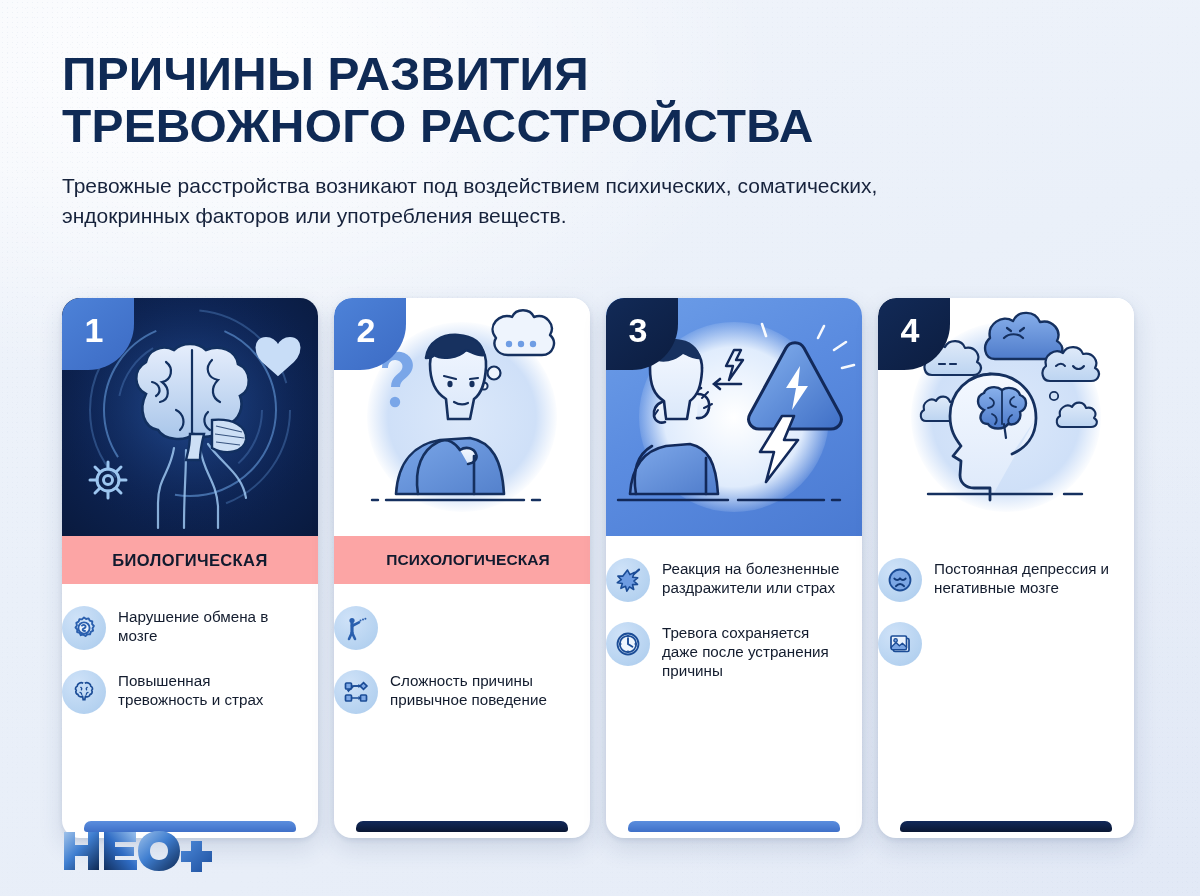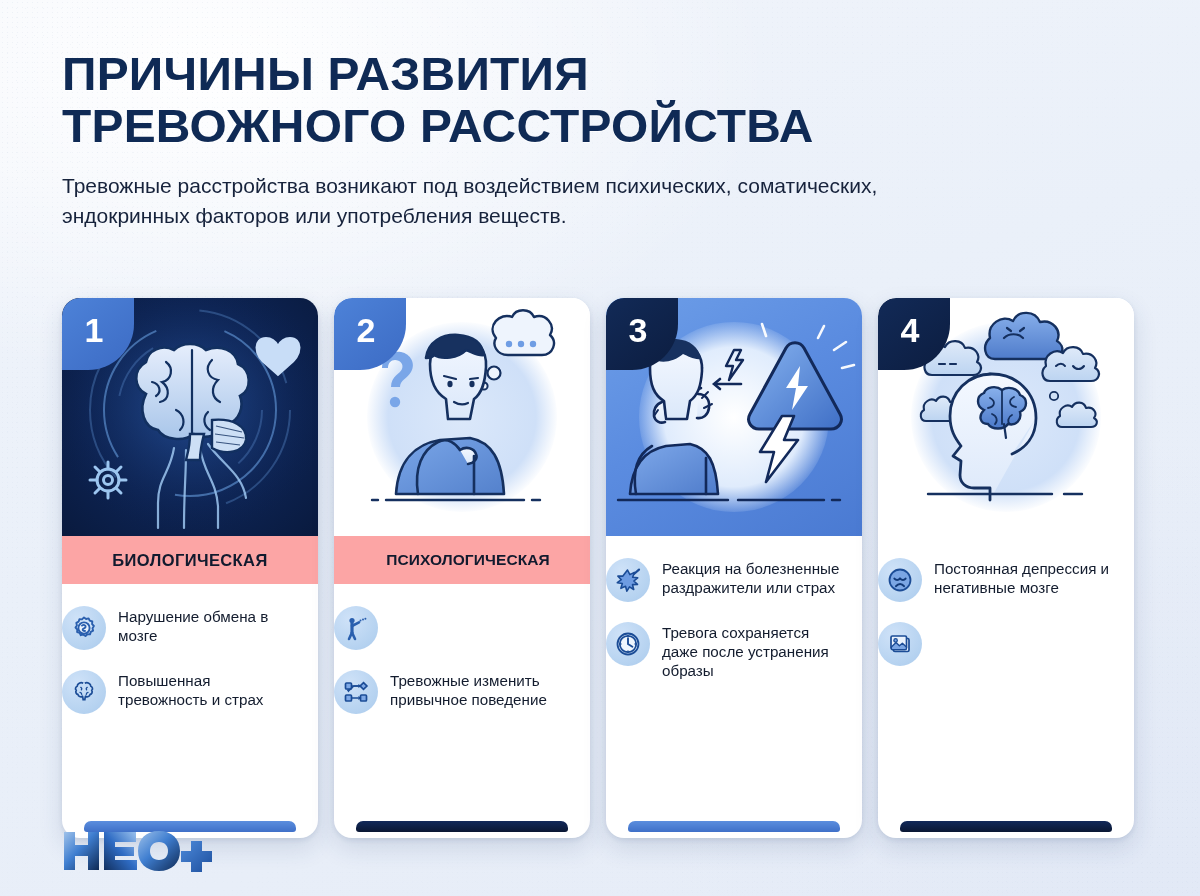--- a/index.html
+++ b/index.html
@@ -329,21 +329,21 @@
                   <path d="M10 20 h6"></path>
                 <path d="M16.6 8 h-4 c-3 0-3 4-6 4 h-.2"></path>
               </g>
               <g fill="#1b4c96" stroke="none">
                 <path d="M16.4 5.9 l3 2.1 -3 2.1z"></path>
                 <path d="M16.4 17.9 l3 2.1 -3 2.1z"></path>
                 <path d="M6.5 14.6 l2 -3 -4 0z"></path>
               </g>
             </svg>
           </span>
-          <span class="btext">Тревожные изменить привычное поведение</span>
+          <span class="btext">Сложность причины привычное поведение</span>
         </div>
       </div>
       <div class="footbar navy">
           <i></i>
         </div>
     </div>
 
     <div class="card c3">
       <div class="illus blue">
         <div class="halo w"></div>
@@ -432,21 +432,21 @@
               <circle cx="14" cy="14" r="8.2" fill="#eef5fd"></circle>
               <path d="M14 8.4 V14 l4.4 2.8" stroke-linecap="round" stroke-width="1.9"></path>
               <g stroke-width="1.3" stroke-linecap="round">
                 <path d="M14 5.6 v1.4"></path>
                   <path d="M14 21 v1.4"></path>
                 <path d="M5.6 14 h1.4"></path>
                   <path d="M21 14 h1.4"></path>
               </g>
             </svg>
           </span>
-          <span class="btext">Тревога сохраняется даже после устранения образы</span>
+          <span class="btext">Тревога сохраняется даже после устранения причины</span>
         </div>
       </div>
       <div class="footbar blue">
           <i></i>
         </div>
     </div>
 
     <div class="card c4">
       <div class="illus light">
         <div class="halo l"></div>

